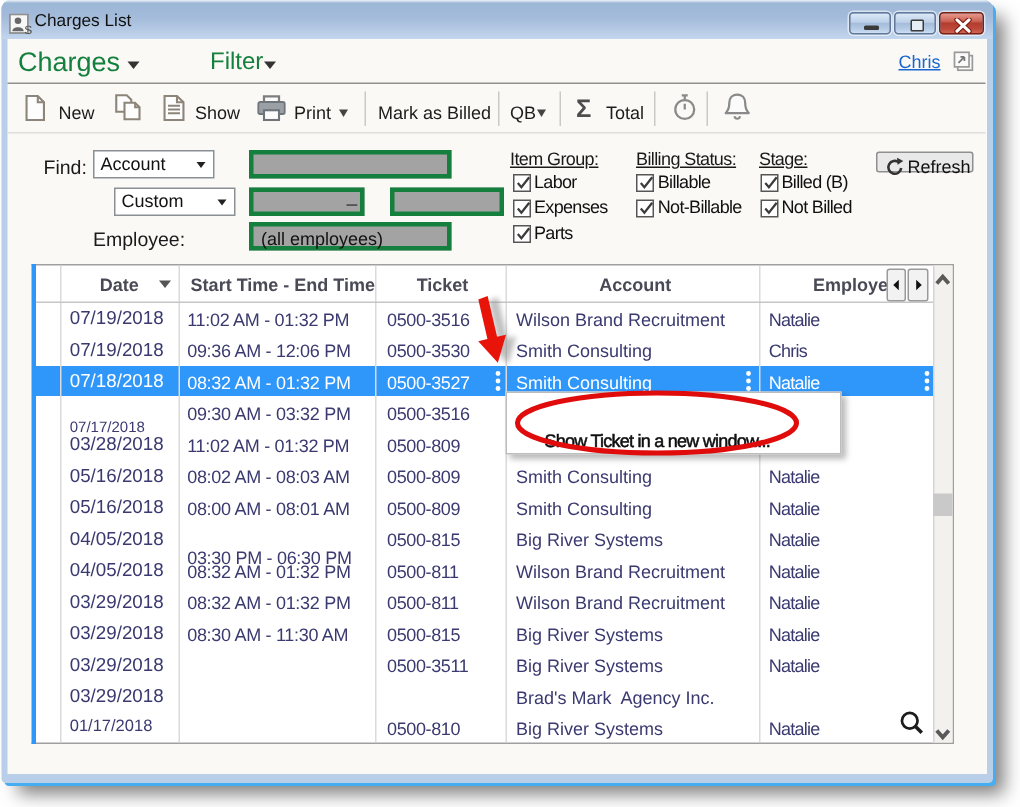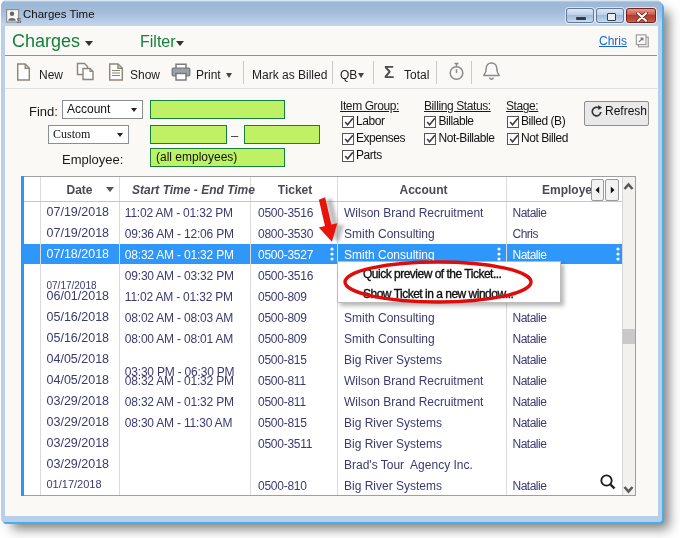--- a/index.html
+++ b/index.html
@@ -30,27 +30,27 @@
   
   .tbtext { position:absolute; font-size:12px; color:#1c1c1c; }
   .tbsep { position:absolute; top:61px; width:1px; height:23px; background:#c9c9c9; }
   #tbline { position:absolute; left:5px; top:88px; width:652px; height:1px; background:#dedede; }
   
   .lbl { position:absolute; font-size:13px; color:#1a1a1a; }
   .combo { position:absolute; width:81px; height:19px; background:#fff;
     border:1px solid #8a8f94; font-size:12px; color:#111; line-height:17px; padding-left:4px; }
   .combo .ar { position:absolute; right:5px; top:7px; width:0; height:0;
     border-left:3.5px solid transparent; border-right:3.5px solid transparent; border-top:4.5px solid #222; }
-  .tbox { position:absolute; height:19px; background:#bef264; border:1px solid #15803d;
-    font-size:12px; color:#111; line-height:17px; padding-left:5px; }
+  .tbox { position:absolute; height:19px; background:#a3a3a3; border:3px solid #15803d;
+    font-size:12px; color:#111; line-height:17px; padding-left:5px;margin-left:16px; }
   .flabel { position:absolute; font-size:12px; color:#1a1a1a; text-decoration:underline; letter-spacing:-0.4px; }
   .cb { position:absolute; width:12px; height:12px; background:#fff; border:1px solid #565656; }
   .cb svg { position:absolute; left:0px; top:-1px; }
   .cbl { position:absolute; font-size:12px; color:#111; letter-spacing:-0.45px; }
-  #refresh { position:absolute; left:584px; top:101px; width:65px; height:25px;
+  #refresh { position:absolute; left:584px; top:101px; width:65px; height:14px;
     background:#e9e9e9; border:1px solid #8f8f8f; border-radius:2px;
     font-size:12px; color:#111; text-align:center; line-height:17px; }
   
   #grid { position:absolute; left:21px; top:176px; width:615px; height:320px;
     background:#ffffff; border:1px solid #9f9f9f; border-left:none; }
   #bluebar { position:absolute; left:21px; top:176px; width:3px; height:320px; background:#2e96f8; }
   .vline { position:absolute; top:177px; width:1px; height:318px; background:#dadada; }
   #hline { position:absolute; left:24px; top:201px; width:598px; height:1px; background:#c6c6c6; }
   .hcell { position:absolute; top:183px; font-size:12px; font-weight:bold; color:#4a4a57; }
   .cell { position:absolute; font-size:12px; color:#3a3a70; white-space:pre; }
@@ -66,21 +66,21 @@
 </head>
 <body>
 <div id="win">
   <div id="titlebar"></div>
   <svg class="abs" style="left:5px; top:9px;" width="16" height="14" viewBox="0 0 16 14">
     <rect x="0.6" y="0.6" width="12" height="12.4" fill="#f7f7f7" stroke="#909090" stroke-width="1.2"></rect>
     <circle cx="6" cy="4.8" r="2.2" fill="#686868"></circle>
     <path d="M2.2 11.8 C2.2 8.2 9.8 8.2 9.8 11.8 Z" fill="#686868"></path>
     <text x="10.2" y="13.5" font-size="8" fill="#4d4d4d" font-family="Liberation Sans">S</text>
   </svg>
-  <div id="title">Charges Time</div>
+  <div id="title">Charges List</div>
   <div class="winbtn" id="btn-min">
       <div style="position:absolute; left:9px; top:8px; width:10px; height:3px; background:#3a3a3a; border-radius:1px;"></div>
     </div>
   <div class="winbtn" id="btn-max">
       <div style="position:absolute; left:9.5px; top:3.5px; width:9px; height:8px; border:1.8px solid #3a3a3a; border-radius:1px; background:#e8eef6;"></div>
     </div>
   <div class="winbtn" id="btn-close">
       <svg style="position:absolute; left:8.5px; top:2.5px;" width="12" height="10" viewBox="0 0 12 10">
         <path d="M2 1.2 L10 8.8 M10 1.2 L2 8.8" stroke="#7e1e12" stroke-width="3.6" stroke-linecap="round"></path>
         <path d="M2 1.2 L10 8.8 M10 1.2 L2 8.8" stroke="#ffffff" stroke-width="2.1" stroke-linecap="round"></path>
@@ -150,21 +150,21 @@
     <path d="M9.5 2 C6 2 4.2 4.6 4.2 7.6 C4.2 12 2.6 13.4 1.8 14.4 L17.2 14.4 C16.4 13.4 14.8 12 14.8 7.6 C14.8 4.6 13 2 9.5 2 Z" fill="#fbfbfb" stroke="#8a8a8a" stroke-width="1.5" stroke-linejoin="round"></path>
     <path d="M7.6 16.5 C7.9 17.6 8.6 18.2 9.5 18.2 C10.4 18.2 11.1 17.6 11.4 16.5" fill="none" stroke="#8a8a8a" stroke-width="1.4"></path>
   </svg>
 </div>
 <div id="tbline"></div>
 
 <div id="findpanel">
   <div class="lbl" style="left:29px; top:104px;">Find:</div>
   <div class="combo" style="left:62px; top:100px;">Account<span class="ar"></span></div>
   <div class="tbox" style="left:150px; top:100px; width:135px;"></div>
-  <div class="combo" style="left:48px; top:125px;font-family:Liberation Serif, serif;">Custom<span class="ar"></span></div>
+  <div class="combo" style="left:76px; top:125px;">Custom<span class="ar"></span></div>
   <div class="tbox" style="left:150px; top:125px; width:77px;"></div>
   <div class="lbl" style="left:231px; top:128px; color:#333;">–</div>
   <div class="tbox" style="left:244px; top:125px; width:76px;"></div>
   <div class="lbl" style="left:62px; top:152px;">Employee:</div>
   <div class="tbox" style="left:150px; top:148px; width:135px;">(all employees)</div>
 
   <div class="flabel" style="left:340px; top:99px;">Item Group:</div>
   <div class="cb" style="left:341.5px; top:115.5px;">
       <svg width="12" height="12" viewBox="0 0 12 12">
         <path d="M2.2 6 L4.6 8.8 L9.8 2.2" fill="none" stroke="#3b3b3b" stroke-width="1.5"></path>
@@ -225,44 +225,44 @@
 <div id="bluebar"></div>
 <div id="tablestuff">
   <div id="selrow"></div>
   <div class="vline" style="left:40px;"></div>
   <div class="vline" style="left:118.5px;"></div>
   <div class="vline" style="left:250px;"></div>
   <div class="vline" style="left:337px;"></div>
   <div class="vline" style="left:506px;"></div>
   <div class="hcell" style="left:40px; width:79px; text-align:center;">Date</div>
   <span class="caret" style="left:106px; top:187px; border-top-color:#555; border-left-width:4px; border-right-width:4px;"></span>
-  <div class="hcell" style="left:132px; width:132px; text-align:left;font-style:italic;">Start Time - End Time</div>
+  <div class="hcell" style="left:118px; width:132px; text-align:right;">Start Time - End Time</div>
   <div class="hcell" style="left:250px; width:90px; text-align:center;">Ticket</div>
   <div class="hcell" style="left:337px; width:173px; text-align:center;">Account</div>
   <div class="hcell" style="left:542px;">Employee</div>
   <div id="hline"></div>
   <div class="cell" style="left:46.5px; top:205px; font-size:12.5px;">07/19/2018</div>
   <div class="cell" style="left:124.8px; top:205.5px; letter-spacing:-0.2px;">11:02 AM - 01:32 PM</div>
   <div class="cell" style="left:258px; top:205.5px; letter-spacing:-0.25px;">0500-3516</div>
   <div class="cell" style="left:344px; top:205.5px;">Wilson Brand Recruitment</div>
   <div class="cell" style="left:512.5px; top:205.5px; letter-spacing:-0.5px;">Natalie</div>
   <div class="cell" style="left:46.5px; top:226px; font-size:12.5px;">07/19/2018</div>
   <div class="cell" style="left:124.8px; top:226.5px; letter-spacing:-0.2px;">09:36 AM - 12:06 PM</div>
-  <div class="cell" style="left:258px; top:226.5px; letter-spacing:-0.25px;">0800-3530</div>
+  <div class="cell" style="left:258px; top:226.5px; letter-spacing:-0.25px;">0500-3530</div>
   <div class="cell" style="left:344px; top:226.5px;">Smith Consulting</div>
   <div class="cell" style="left:512.5px; top:226.5px; letter-spacing:-0.5px;">Chris</div>
   <div class="cell sel" style="left:46.5px; top:247px; font-size:12.5px;">07/18/2018</div>
   <div class="cell sel" style="left:124.8px; top:247.5px; letter-spacing:-0.2px;">08:32 AM - 01:32 PM</div>
   <div class="cell sel" style="left:258px; top:247.5px; letter-spacing:-0.25px;">0500-3527</div>
   <div class="cell sel" style="left:344px; top:247.5px;">Smith Consulting</div>
   <div class="cell sel" style="left:512.5px; top:247.5px; letter-spacing:-0.5px;">Natalie</div>
   <div class="cell" style="left:46.5px; top:280px; font-size:10px;">07/17/2018</div>
   <div class="cell" style="left:124.8px; top:268.5px; letter-spacing:-0.2px;">09:30 AM - 03:32 PM</div>
   <div class="cell" style="left:258px; top:268.5px; letter-spacing:-0.25px;">0500-3516</div>
-  <div class="cell" style="left:46.5px; top:289px; font-size:12.5px;">06/01/2018</div>
+  <div class="cell" style="left:46.5px; top:289px; font-size:12.5px;">03/28/2018</div>
   <div class="cell" style="left:124.8px; top:289.5px; letter-spacing:-0.2px;">11:02 AM - 01:32 PM</div>
   <div class="cell" style="left:258px; top:289.5px; letter-spacing:-0.25px;">0500-809</div>
   <div class="cell" style="left:46.5px; top:310px; font-size:12.5px;">05/16/2018</div>
   <div class="cell" style="left:124.8px; top:310.5px; letter-spacing:-0.2px;">08:02 AM - 08:03 AM</div>
   <div class="cell" style="left:258px; top:310.5px; letter-spacing:-0.25px;">0500-809</div>
   <div class="cell" style="left:344px; top:310.5px;">Smith Consulting</div>
   <div class="cell" style="left:512.5px; top:310.5px; letter-spacing:-0.5px;">Natalie</div>
   <div class="cell" style="left:46.5px; top:331px; font-size:12.5px;">05/16/2018</div>
   <div class="cell" style="left:124.8px; top:331.5px; letter-spacing:-0.2px;">08:00 AM - 08:01 AM</div>
   <div class="cell" style="left:258px; top:331.5px; letter-spacing:-0.25px;">0500-809</div>
@@ -286,21 +286,21 @@
   <div class="cell" style="left:46.5px; top:415px; font-size:12.5px;">03/29/2018</div>
   <div class="cell" style="left:124.8px; top:415.5px; letter-spacing:-0.2px;">08:30 AM - 11:30 AM</div>
   <div class="cell" style="left:258px; top:415.5px; letter-spacing:-0.25px;">0500-815</div>
   <div class="cell" style="left:344px; top:415.5px;">Big River Systems</div>
   <div class="cell" style="left:512.5px; top:415.5px; letter-spacing:-0.5px;">Natalie</div>
   <div class="cell" style="left:46.5px; top:436px; font-size:12.5px;">03/29/2018</div>
   <div class="cell" style="left:258px; top:436.5px; letter-spacing:-0.25px;">0500-3511</div>
   <div class="cell" style="left:344px; top:436.5px;">Big River Systems</div>
   <div class="cell" style="left:512.5px; top:436.5px; letter-spacing:-0.5px;">Natalie</div>
   <div class="cell" style="left:46.5px; top:457px; font-size:12.5px;">03/29/2018</div>
-  <div class="cell" style="left:344px; top:457.5px;">Brad's Tour  Agency Inc.</div>
+  <div class="cell" style="left:344px; top:457.5px;">Brad's Mark  Agency Inc.</div>
   <div class="cell" style="left:46.5px; top:478px; font-size:11px;">01/17/2018</div>
   <div class="cell" style="left:258px; top:478.5px; letter-spacing:-0.25px;">0500-810</div>
   <div class="cell" style="left:344px; top:478.5px;">Big River Systems</div>
   <div class="cell" style="left:512.5px; top:478.5px; letter-spacing:-0.5px;">Natalie</div>
   <svg class="abs" style="left:330px; top:247px;" width="4" height="14" viewBox="0 0 4 14">
       <circle cx="2" cy="2" r="1.6" fill="#fff"></circle>
       <circle cx="2" cy="7" r="1.6" fill="#fff"></circle>
       <circle cx="2" cy="12" r="1.6" fill="#fff"></circle>
     </svg>
   <svg class="abs" style="left:497px; top:247px;" width="4" height="14" viewBox="0 0 4 14">
@@ -329,21 +329,20 @@
   <svg class="abs" style="left:609px; top:185px;" width="7" height="10" viewBox="0 0 7 10">
       <path d="M1.8 1.5 L5.5 5 L1.8 8.5 Z" fill="#111"></path>
     </svg>
   <svg class="abs" style="left:599px; top:473px;" width="18" height="18" viewBox="0 0 18 18">
     <circle cx="7.5" cy="7.5" r="5.2" fill="none" stroke="#1c1c1c" stroke-width="1.8"></circle>
     <path d="M11.5 11.5 L15.5 15.5" stroke="#1c1c1c" stroke-width="2.4"></path>
   </svg>
 </div>
 
 <div id="menu">
-  <div class="mi" style="top:5px;">Quick preview of the Ticket...</div>
   <div class="mi" style="top:25px;">Show Ticket in a new window...</div>
 </div>
 <div id="overlays">
 
   <svg class="abs" style="left:300px; top:190px;" width="60" height="64" viewBox="0 0 60 64">
     <defs>
         <filter id="blur1" x="-40%" y="-40%" width="180%" height="180%">
           <feGaussianBlur stdDeviation="1.8"></feGaussianBlur>
         </filter>
       </defs>

